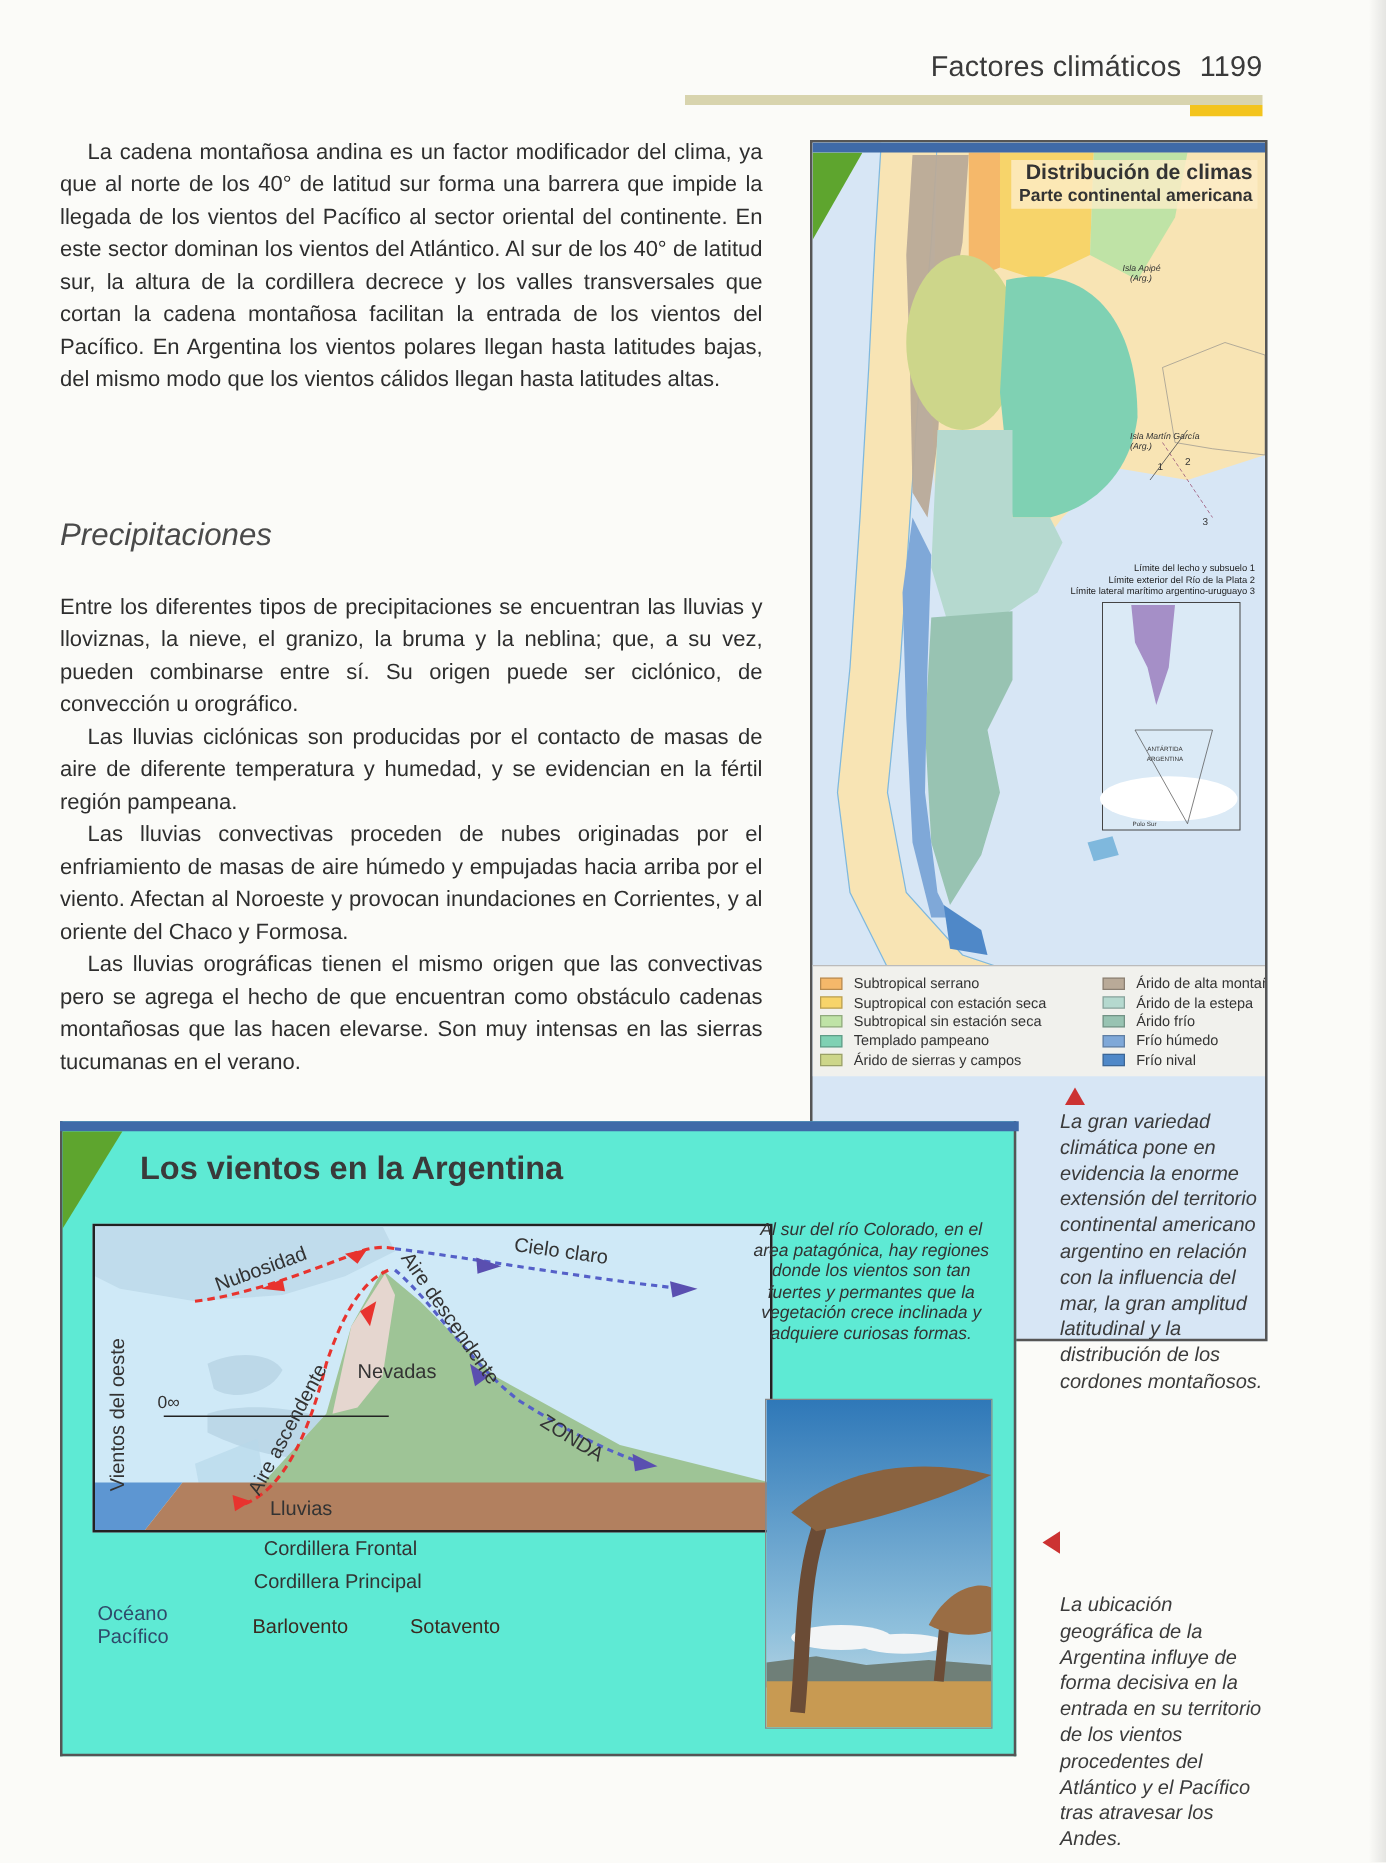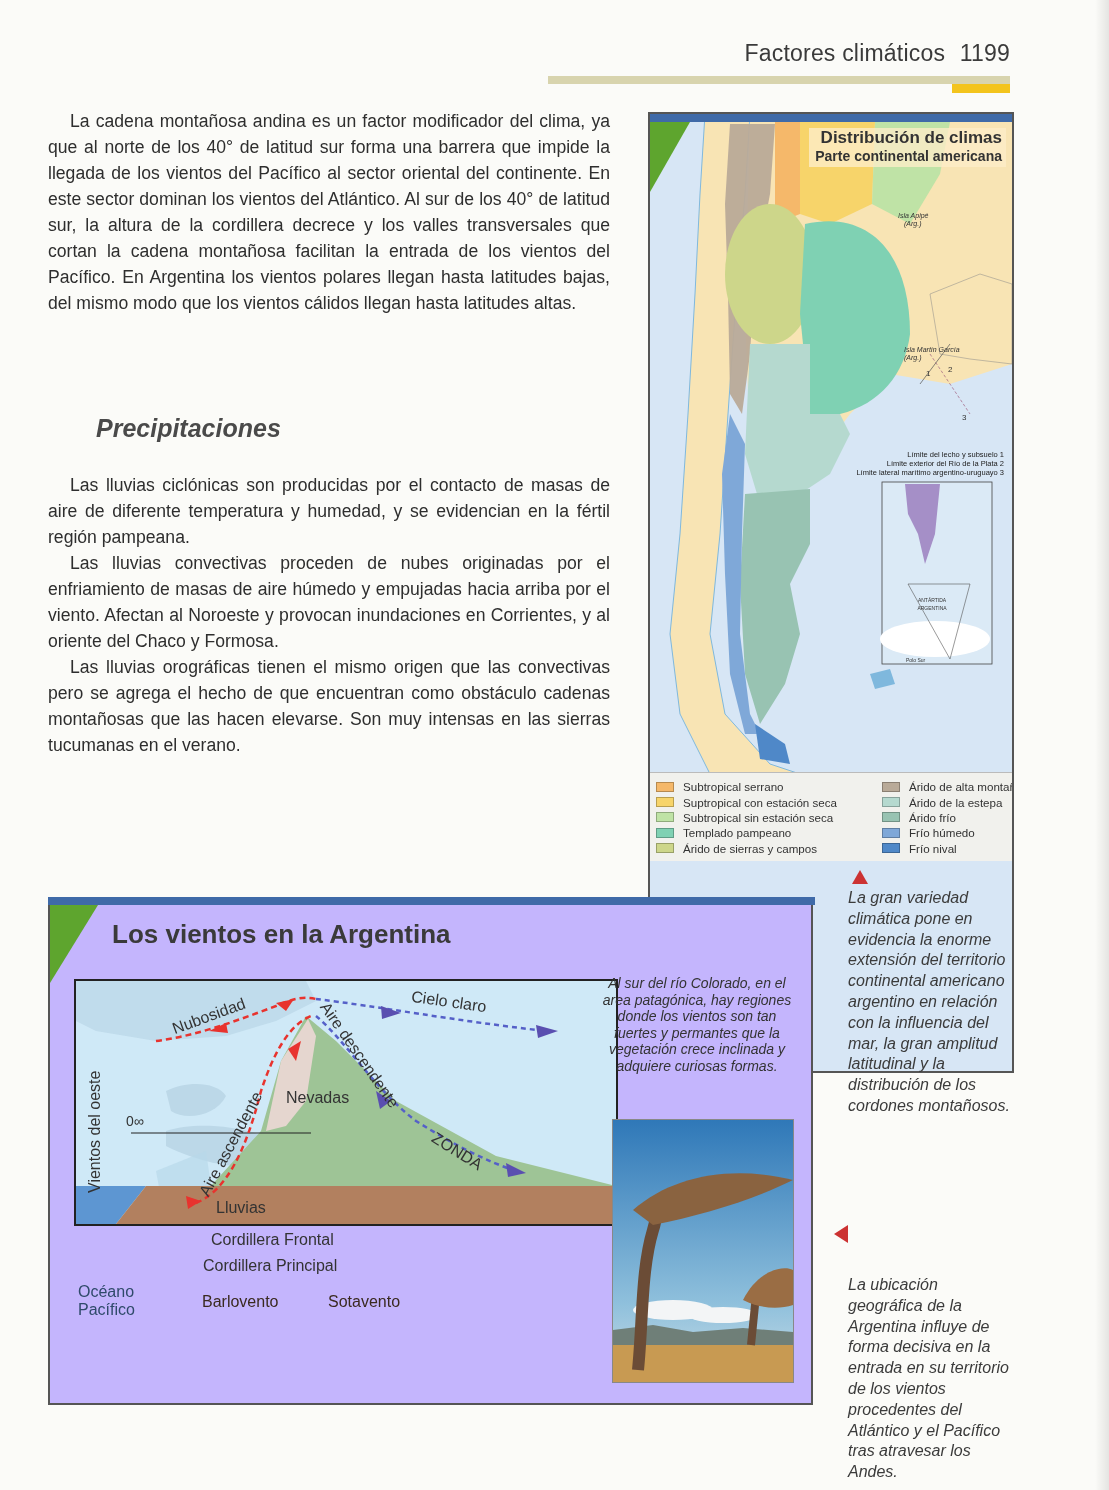--- a/index.html
+++ b/index.html
@@ -17,21 +17,21 @@
     font-size: 23px; color: #3a3a3a; letter-spacing: 0.2px;
   }
   .head-rule { left: 548px; top: 76px; width: 462px; height: 8px; background: #d8d4ae; }
   .head-accent { left: 952px; top: 84px; width: 58px; height: 9px; background: #f3c41d; }
 
   
   .col { left: 48px; width: 562px; font-size: 17.6px; line-height: 26px; text-align: justify; color: #2e2e2e; }
   .col p { margin: 0; }
   .col p.ind { text-indent: 22px; }
   .section-h {
-    left: 48px; top: 414px; font-size: 25px; font-weight: bold; font-style: italic; color: #4a4a4a; margin-left: 48px;
+    left: 48px; top: 414px; font-size: 25px; font-weight: normal; font-style: italic; color: #4a4a4a;
   }
 
   
   .map-panel {
     left: 648px; top: 112px; width: 366px; height: 961px;
     border: 2px solid #555; box-sizing: border-box; background: #d7e6f5; overflow: hidden;
   }
   .map-topbar { position:absolute; left:0; top:0; width:100%; height:8px; background:#3f6aa8; }
   .map-title-box { position:absolute; right:6px; top:14px; text-align:right; background: rgba(252,236,200,0.8); padding: 0 4px 2px 6px; }
   .map-title { font-size: 17px; font-weight: bold; color: #333; line-height: 20px; }
@@ -43,21 +43,21 @@
     position:absolute; left:0; top:658px; width:100%; height:88px; background:#f1f1ed;
     border-top: 1px solid #bbb;
   }
   .legend-col { position:absolute; top:6px; }
   .legend-item { display:flex; align-items:center; height:15.4px; font-size: 11.6px; color:#333; white-space: nowrap; }
   .swatch { width: 16px; height: 8px; margin-right: 9px; border: 1px solid rgba(0,0,0,0.25); }
 
   
   .winds-box {
     left: 48px; top: 897px; width: 765px; height: 508px;
-    border: 2px solid #555; border-top: none; box-sizing: border-box; background: #c4b5fd;
+    border: 2px solid #555; border-top: none; box-sizing: border-box; background: #5eead4;
   }
   .winds-topbar { position:absolute; left:-2px; top:0; width:767px; height:8px; background:#3f6aa8; }
   .winds-title { position:absolute; left:62px; top:22px; font-size: 26px; font-weight: bold; color:#3a3a3a; }
   .diagram { position:absolute; left:24px; top:82px; width:540px; height:243px; border:2px solid #222; overflow:hidden; background:#cfe9f7; }
   .d-text { position:absolute; font-size: 16px; color: #333; white-space: nowrap; }
   .diagram-caption {
     position:absolute; left:24px; top:340px; width:540px; text-align:center;
     font-size: 13.6px; font-style: italic; line-height: 16px; color:#333;
   }
   .photo-caption {
@@ -90,20 +90,21 @@
 </div>
 <div class="abs head-rule"></div>
 <div class="abs head-accent"></div>
 
 <div class="abs col" style="top:108px;">
   <p class="ind">La cadena montañosa andina es un factor modificador del clima, ya que al norte de los 40° de latitud sur forma una barrera que impide la llegada de los vientos del Pacífico al sector oriental del continente. En este sector dominan los vientos del Atlántico. Al sur de los 40° de latitud sur, la altura de la cordillera decrece y los valles transversales que cortan la cadena montañosa facilitan la entrada de los vientos del Pacífico. En Argentina los vientos polares llegan hasta latitudes bajas, del mismo modo que los vientos cálidos llegan hasta latitudes altas.</p>
 </div>
 
 <div class="abs section-h">Precipitaciones</div>
 <div class="abs col" style="top:472px;">
+  <p>Entre los diferentes tipos de precipitaciones se encuentran las lluvias y lloviznas, la nieve, el granizo, la bruma y la neblina; que, a su vez, pueden combinarse entre sí. Su origen puede ser ciclónico, de convección u orográfico.</p>
   <p class="ind">Las lluvias ciclónicas son producidas por el contacto de masas de aire de diferente temperatura y humedad, y se evidencian en la fértil región pampeana.</p>
   <p class="ind">Las lluvias convectivas proceden de nubes originadas por el enfriamiento de masas de aire húmedo y empujadas hacia arriba por el viento. Afectan al Noroeste y provocan inundaciones en Corrientes, y al oriente del Chaco y Formosa.</p>
   <p class="ind">Las lluvias orográficas tienen el mismo origen que las convectivas pero se agrega el hecho de que encuentran como obstáculo cadenas montañosas que las hacen elevarse. Son muy intensas en las sierras tucumanas en el verano.</p>
 </div>
 
 <div class="abs map-panel">
   <svg class="map-svg" width="362" height="660" viewBox="0 0 362 660">
     <rect x="0" y="0" width="362" height="660" fill="#d7e6f5"></rect>
 
     <path d="M55,0 L100,0 L95,80 L85,200 L78,300 L70,420 L60,520 L75,600 L120,650 L150,660 L60,660 L30,600 L20,520 L30,420 L38,300 L45,180 L50,80 Z" fill="#f8e4b4" stroke="#7fb8dd" stroke-width="1"></path>

